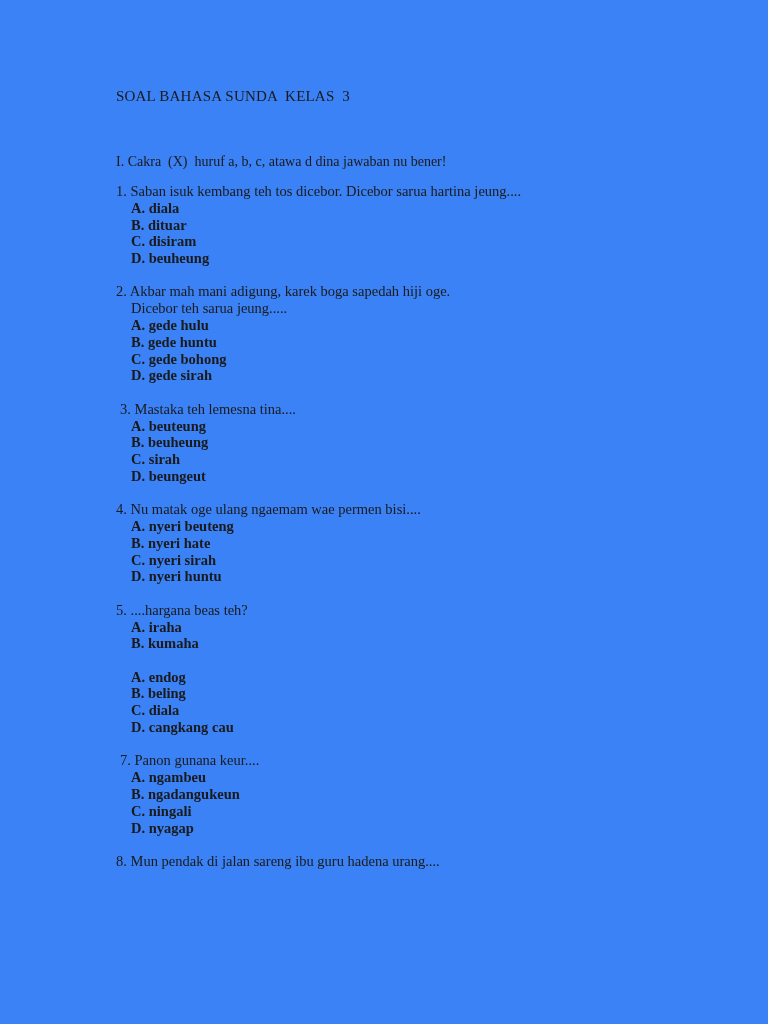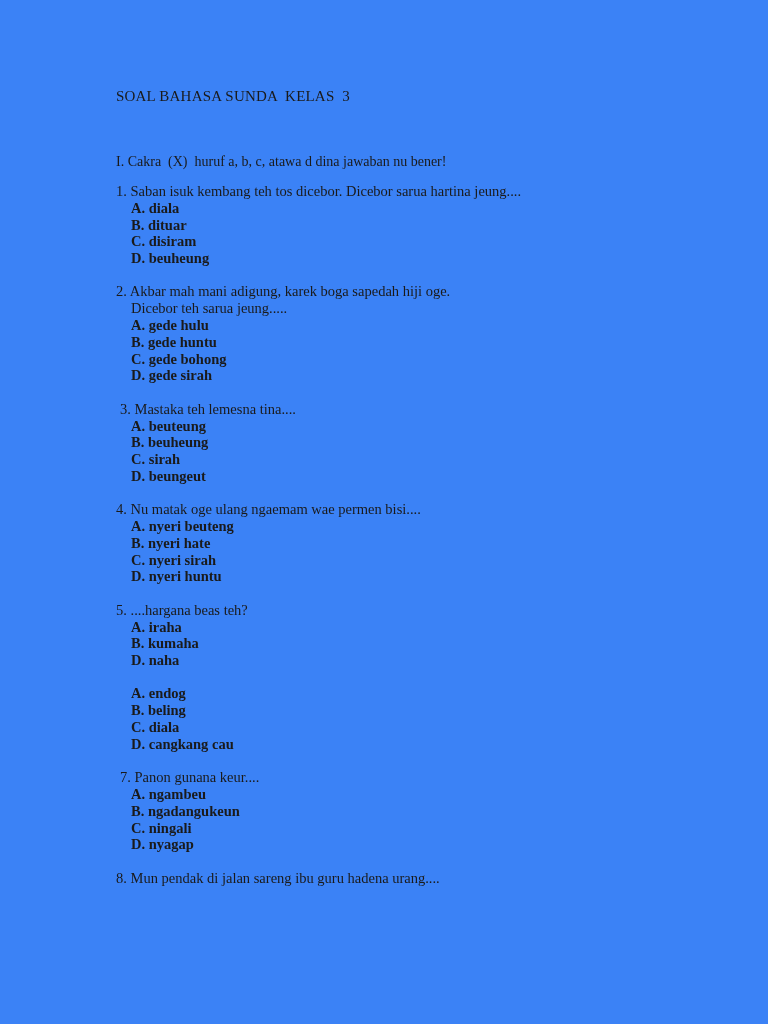--- a/index.html
+++ b/index.html
@@ -122,21 +122,20 @@
         <div class="option"><span>C.</span> <span>nyeri sirah</span></div>
         <div class="option"><span>D.</span> <span>nyeri huntu</span></div>
       </div>
     </div>
 
     <div class="question">
       <div class="q-stem">5. ....hargana beas teh?</div>
       <div class="options">
         <div class="option"><span>A.</span> <span>iraha</span></div>
         <div class="option"><span>B.</span> <span>kumaha</span></div>
-        <div class="option"><span>D.</span> <span>naha</span></div>
       </div>
     </div>
 
     <div class="question">
       <div class="options">
         <div class="option"><span>A.</span> <span>endog</span></div>
         <div class="option"><span>B.</span> <span>beling</span></div>
         <div class="option"><span>C.</span> <span>diala</span></div>
         <div class="option"><span>D.</span> <span>cangkang cau</span></div>
       </div>

